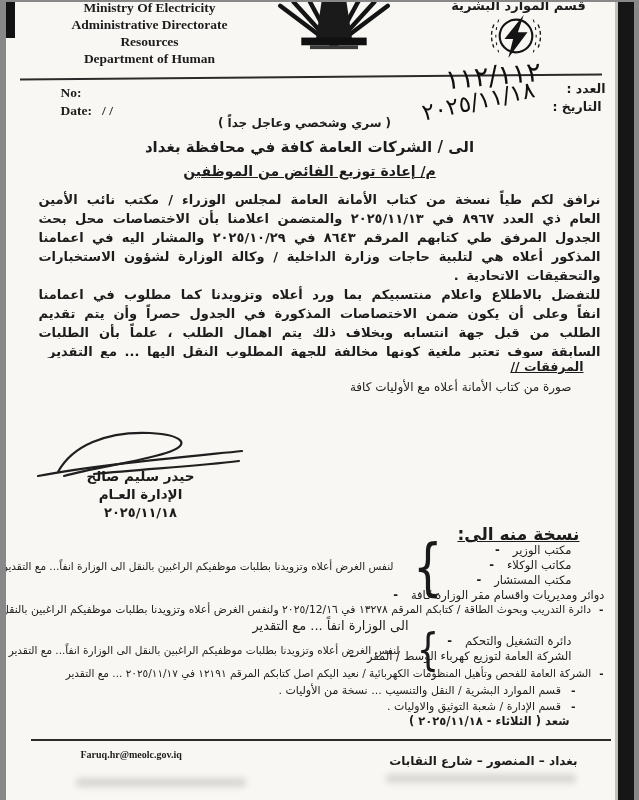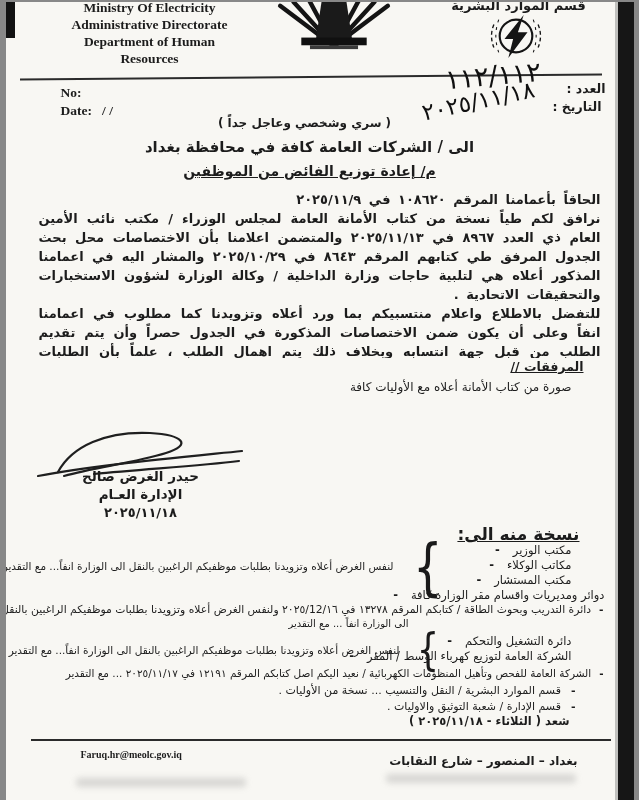--- a/index.html
+++ b/index.html
@@ -64,21 +64,21 @@
 
   .note { position:absolute; direction:rtl; white-space:nowrap; font-size:10.5px;text-align:center; }
   .note-1 { right:240px; top:558px; }
   .note-2 { right:234px; top:642px; }
 
   .longrow { position:absolute; display:flex; direction:ltr; align-items:baseline; white-space:nowrap; }
   .longrow .txt { direction:rtl; }
   .longrow .dash { font-weight:bold; }
   .row-training { right:30px; top:601px; font-size:10.8px; flex-direction:row-reverse; }
   .row-training .dash { margin-left:8px; }
-  .training-l2 { position:absolute; right:225px; top:616px; direction:rtl; font-size:10px; white-space:nowrap; }
+  .training-l2 { position:absolute; right:225px; top:616px; direction:rtl; font-size:13px; white-space:nowrap; }
   .row-inspection { right:30px; top:665px; font-size:10.5px; flex-direction:row-reverse; letter-spacing:-.1px; }
   .row-inspection .dash { margin-left:8px; }
   .row-hr    { right:58px; top:682px; font-size:11px; flex-direction:row-reverse; }
   .row-hr .dash, .row-admin .dash { margin-left:10px; }
   .row-admin { right:58px; top:698px; font-size:11px; flex-direction:row-reverse; }
 
   .typist { position:absolute; right:64px; top:712px; font-weight:bold; font-size:11.5px; direction:rtl; }
 
   .footer-line { position:absolute; left:25px; top:737px; width:580px; border-top:2.2px solid #2b2b2b; }
   .footer-address { position:absolute; right:56px; top:752px; font-weight:bold; font-size:12px; direction:rtl; }
@@ -88,22 +88,22 @@
 <body>
 
 <div class="page">
 
   <div class="edge-right"></div>
   <div class="edge-left-top"></div>
 
   <div class="lh-en">
     <div>Ministry Of Electricity</div>
     <div>Administrative Directorate</div>
+    <div>Resources</div>
     <div>Department of Human</div>
-    <div>Resources</div>
   </div>
 
   <div class="emblem">
     <svg width="136" height="50" viewBox="0 0 140 52">
       <g stroke="#141414" stroke-width="4.6" stroke-linecap="round">
         <line x1="70" y1="46" x2="14" y2="4"></line>
         <line x1="70" y1="46" x2="28" y2="0"></line>
         <line x1="70" y1="46" x2="44" y2="-2"></line>
         <line x1="70" y1="46" x2="126" y2="4"></line>
         <line x1="70" y1="46" x2="112" y2="0"></line>
@@ -139,37 +139,36 @@
   <div class="ar-ref-label ar" style="right:28px; top:79px;">العدد :</div>
   <div class="hw hw-no">١١٢/١١٢</div>
   <div class="ar-ref-label ar" style="right:32px; top:97px;">التاريخ :</div>
   <div class="hw hw-date">٢٠٢٥/١١/١٨</div>
 
   <div class="classification ar">( سري وشخصي وعاجل جداً )</div>
   <div class="to-line ar">الى / الشركات العامة كافة في محافظة بغداد</div>
   <div class="subject ar">م/ إعادة توزيع الفائض من الموظفين</div>
 
   <div class="body">
-    <p>الحاقاً بأعمامنا المرقم ١٠٨٦٢٠ في ٢٠٢٥/١١/٩</p>
     <p>نرافق لكم طياً نسخة من كتاب الأمانة العامة لمجلس الوزراء / مكتب نائب الأمين العام ذي العدد ٨٩٦٧ في ٢٠٢٥/١١/١٣ والمتضمن اعلامنا بأن الاختصاصات محل بحث الجدول المرفق طي كتابهم المرقم ٨٦٤٣ في ٢٠٢٥/١٠/٢٩ والمشار اليه في اعمامنا المذكور أعلاه هي لتلبية حاجات وزارة الداخلية / وكالة الوزارة لشؤون الاستخبارات والتحقيقات الاتحادية .</p>
     <p>للتفضل بالاطلاع واعلام منتسبيكم بما ورد أعلاه وتزويدنا كما مطلوب في اعمامنا انفاً وعلى أن يكون ضمن الاختصاصات المذكورة في الجدول حصراً وأن يتم تقديم الطلب من قبل جهة انتسابه وبخلاف ذلك يتم اهمال الطلب ، علماً بأن الطلبات السابقة سوف تعتبر ملغية كونها مخالفة للجهة المطلوب النقل اليها ... مع التقدير</p>
   </div>
 
   <div class="attach-title ar">المرفقات //</div>
   <div class="attach-item ar">صورة من كتاب الأمانة أعلاه مع الأوليات كافة</div>
 
   <div class="sig-block">
     <svg width="214" height="58" viewBox="0 0 214 58">
       <g fill="none" stroke="#1f1f1f" stroke-width="2.2" stroke-linecap="round">
         <path d="M4,50 C55,40 130,33 208,25"></path>
         <path d="M24,46 C38,20 72,5 116,7 C150,9 158,19 132,27 C100,37 62,41 30,50"></path>
         <path d="M60,48 C110,43 165,40 205,35"></path>
       </g>
     </svg>
-    <div class="sig-name ar">حيدر الغرض صالح</div>
+    <div class="sig-name ar">حيدر سليم صالح</div>
     <div class="sig-title ar">الإدارة العـام</div>
     <div class="sig-date">٢٠٢٥/١١/١٨</div>
   </div>
 
   <div class="copyto-title ar">نسخة منه الى:</div>
 
   <div class="li-row g1" style="top:541px;">
     <span class="dash">-</span>
     <span class="txt">مكتب الوزير</span>
   </div>

